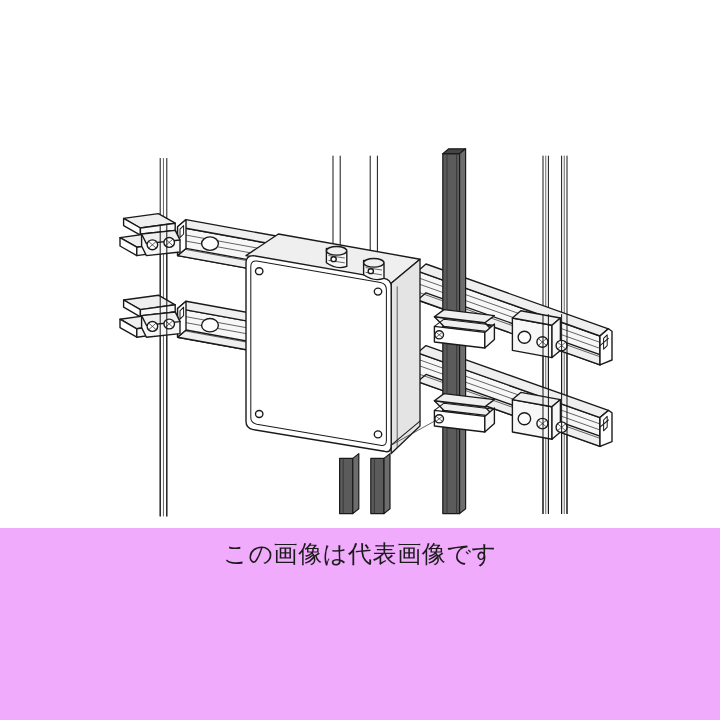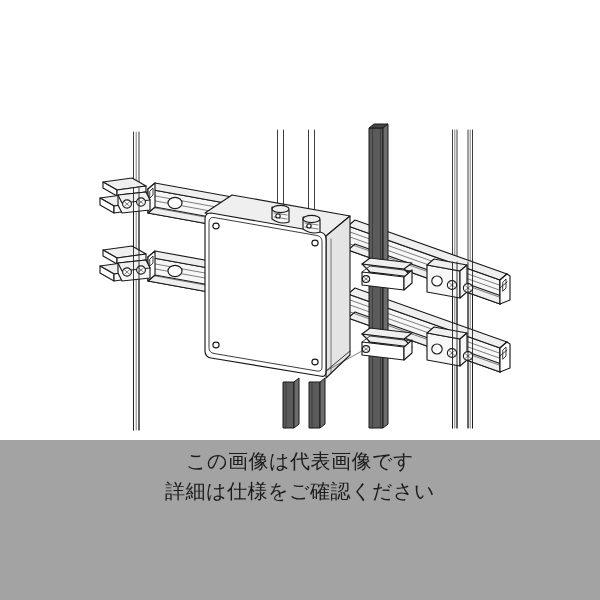--- a/index.html
+++ b/index.html
@@ -11,21 +11,21 @@
   body {
     width: 600px;
     height: 600px;
     font-family: "DejaVu Sans", "Liberation Sans", sans-serif;
     overflow: hidden;
   }
   #page {
     position: relative;
     width: 600px;
     height: 600px;
-    background: #a3a3a3;
+    background: #f0abfc;
   }
   #illustration {
     position: absolute;
     left: 0;
     top: 0;
     width: 600px;
     height: 440px;
     display: block;
   }
   #caption {
@@ -309,16 +309,15 @@
       <path class="ln-thin" d="M452.5 262 L452.5 428"></path>
       <path class="ln-thin" d="M457.0 262 L457.0 428"></path>
       <path class="ln-thin" d="M468.0 262 L468.0 428"></path>
       <path class="ln-thin" d="M472.5 262 L472.5 428"></path>
     </g>
 
   </svg>
 
   <div id="caption">
     <span class="cap-line">この画像は代表画像です</span>
-    <span class="cap-line">詳細は仕様をご確認ください</span>
   </div>
 
 </div>
 
 </body></html>

